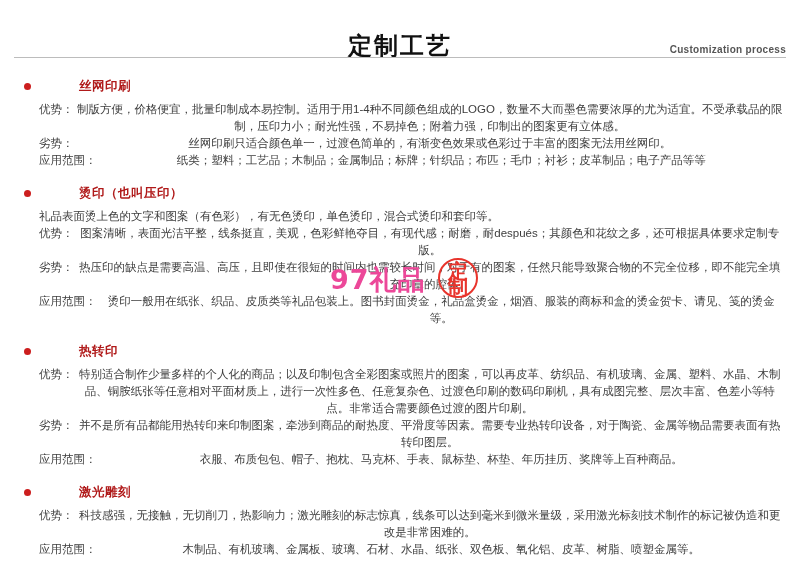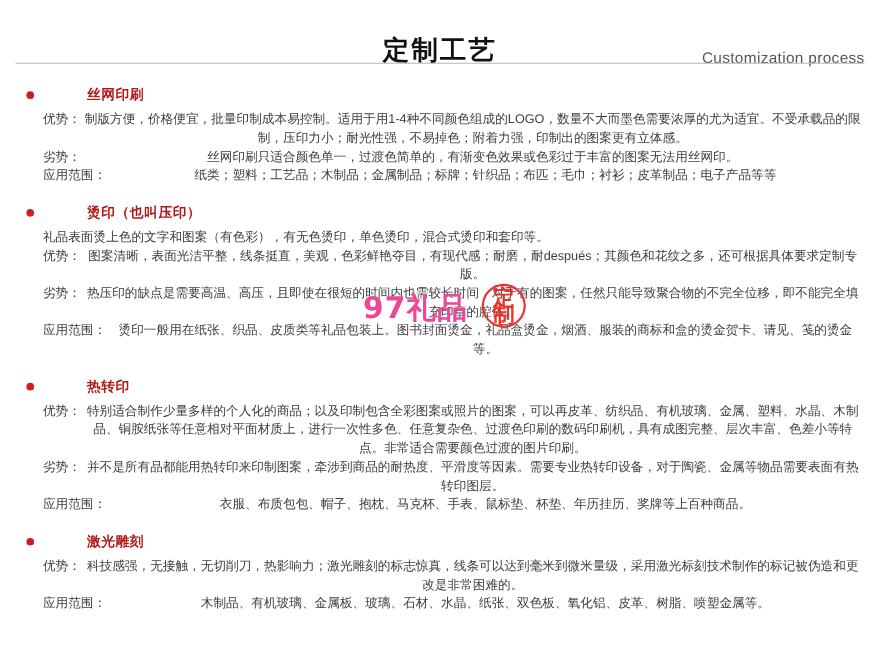--- a/index.html
+++ b/index.html
@@ -35,22 +35,22 @@
     text-align: center;
     font-size: 24px;
     font-weight: bold;
     color: #111111;
     letter-spacing: 2px;
   }
   .header-sub {
     position: absolute;
     right: 0;
     top: 44px;
-    font-size: 14px;
-    font-weight: normal;
+    font-size: 10px;
+    font-weight: bold;
     color: #555555;
     letter-spacing: 0.3px;
   }
   .header-rule {
     position: absolute;
     left: 0;
     right: 0;
     top: 57px;
     border-top: 1px solid #bcbcbc;
   }

